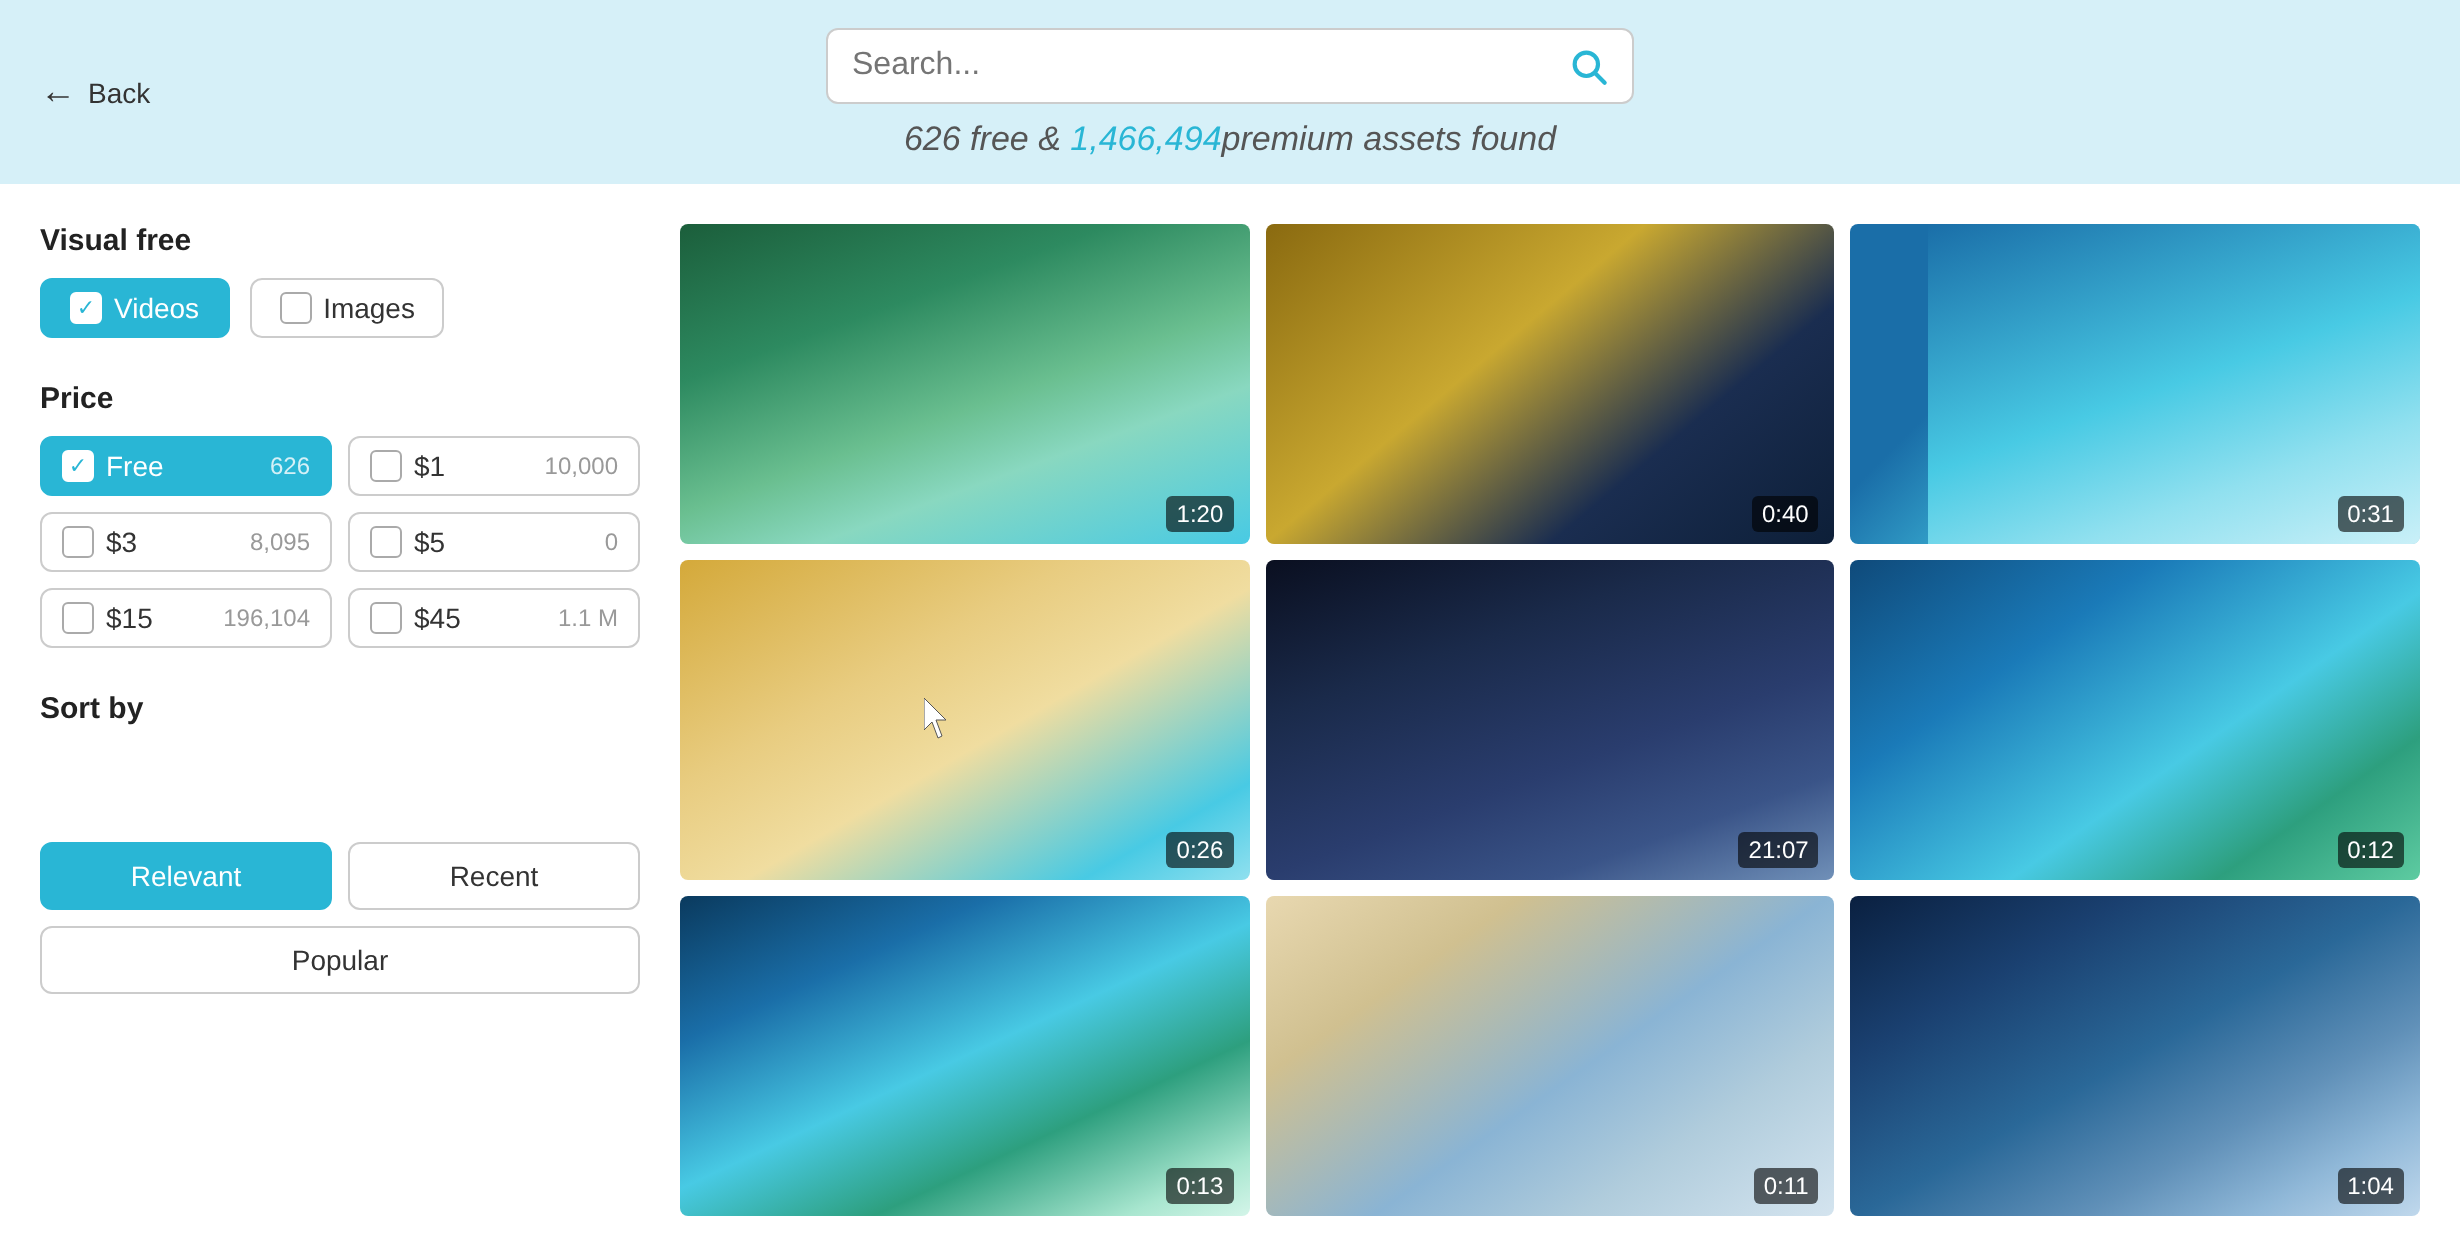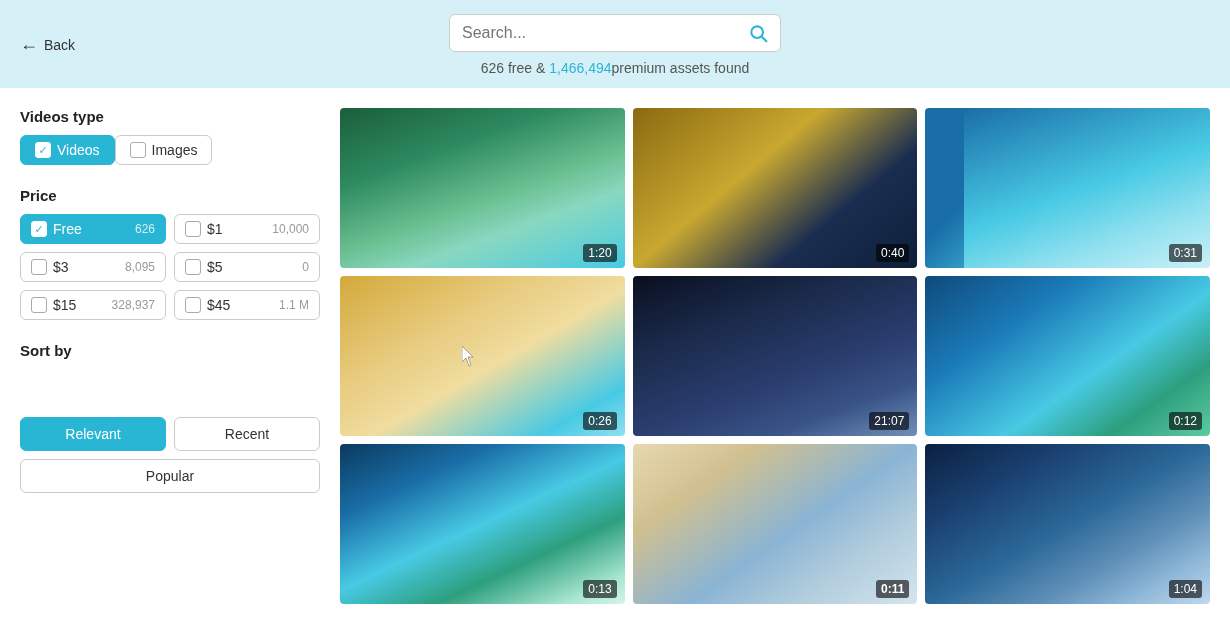--- a/index.html
+++ b/index.html
@@ -31,21 +31,21 @@
     }
     .back-arrow {
       font-size: 18px;
     }
     .search-bar {
       display: flex;
       align-items: center;
       background: #fff;
       border-radius: 6px;
       border: 1px solid #ccc;
-      width: 332px;
+      width: 404px;
       padding: 8px 12px;
       gap: 8px;
     }
     .search-bar input {
       flex: 1;
       border: none;
       outline: none;
       font-size: 16px;
       color: #333;
     }
@@ -53,22 +53,23 @@
       background: none;
       border: none;
       cursor: pointer;
       color: #29b6d5;
       font-size: 20px;
       display: flex;
       align-items: center;
     }
     .results-text {
       margin-top: 8px;
-      font-size: 14px;
+      font-size: 17px;
       color: #555;
+      font-style: italic;
     }
     .results-text .premium-link {
       color: #29b6d5;
       cursor: pointer;
     }
 
     
     .main-layout {
       display: flex;
       padding: 20px;
@@ -84,20 +85,21 @@
       margin-bottom: 22px;
     }
     .filter-title {
       font-size: 15px;
       font-weight: 600;
       margin-bottom: 10px;
       color: #222;
     }
     .checkbox-row {
       display: flex;
+      gap: 10px;
       flex-wrap: wrap;
       margin-bottom: 6px;
     }
     .checkbox-item {
       display: flex;
       align-items: center;
       gap: 6px;
       padding: 6px 14px;
       border: 1.5px solid #ccc;
       border-radius: 6px;
@@ -244,21 +246,21 @@
     }
 
     
     .thumb-1 { background: linear-gradient(135deg, #2d6a4f 30%, #74c69d 60%, #48cae4 100%); }
     .thumb-2 { background: linear-gradient(135deg, #b5830e 20%, #c9a84c 50%, #1a3a5c 90%); }
     .thumb-3 { background: linear-gradient(135deg, #1a6ea8 30%, #48cae4 60%, #a8d5e2 100%); padding-left: 39px; }
     .thumb-4 { background: linear-gradient(135deg, #c9a84c 20%, #e0c97f 50%, #48cae4 100%); }
     .thumb-5 { background: linear-gradient(135deg, #1a2a4a 20%, #2a3d6e 50%, #415a8a 80%, #b0c4de 100%); }
     .thumb-6 { background: linear-gradient(135deg, #1a6ea8 20%, #48cae4 50%, #2d9f7e 100%); }
     .thumb-7 { background: linear-gradient(135deg, #1a6ea8 10%, #4ab5d5 40%, #2d9f7e 80%, #a8e6cf 100%); }
-    .thumb-8 { background: linear-gradient(135deg, #c5d4e8 20%, #8ab4d4 50%, #c9a84c 80%); font-weight: bold; }
+    .thumb-8 { background: linear-gradient(135deg, #c5d4e8 20%, #8ab4d4 50%, #c9a84c 80%); }
     .thumb-9 { background: linear-gradient(135deg, #1a3a6e 10%, #3a6aa8 40%, #7ab5d5 70%, #c9d8e8 100%); }
 
     
     .cursor-overlay {
       position: absolute;
       bottom: 40%;
       left: 43%;
       pointer-events: none;
     }
   </style>
@@ -282,21 +284,21 @@
   <div class="results-text">
     <span>626 free &amp; </span><span class="premium-link">1,466,494</span><span>premium</span><span> assets found</span>
   </div>
 </div>
 
 <div class="main-layout">
 
   <div class="sidebar">
 
     <div class="filter-section">
-      <div class="filter-title">Videos type</div>
+      <div class="filter-title">Visual free</div>
       <div class="checkbox-row">
         <div class="checkbox-item checked">
           <div class="check-box"></div>
           <span>Videos</span>
         </div>
         <div class="checkbox-item">
           <div class="check-box"></div>
           <span>Images</span>
         </div>
       </div>
@@ -321,21 +323,21 @@
           <span class="price-count">8,095</span>
         </div>
         <div class="price-item">
           <div class="check-box"></div>
           <span class="price-label">$5</span>
           <span class="price-count">0</span>
         </div>
         <div class="price-item">
           <div class="check-box"></div>
           <span class="price-label">$15</span>
-          <span class="price-count">328,937</span>
+          <span class="price-count">196,104</span>
         </div>
         <div class="price-item">
           <div class="check-box"></div>
           <span class="price-label">$45</span>
           <span class="price-count">1.1 M</span>
         </div>
       </div>
     </div>
 
     <div class="filter-section">

